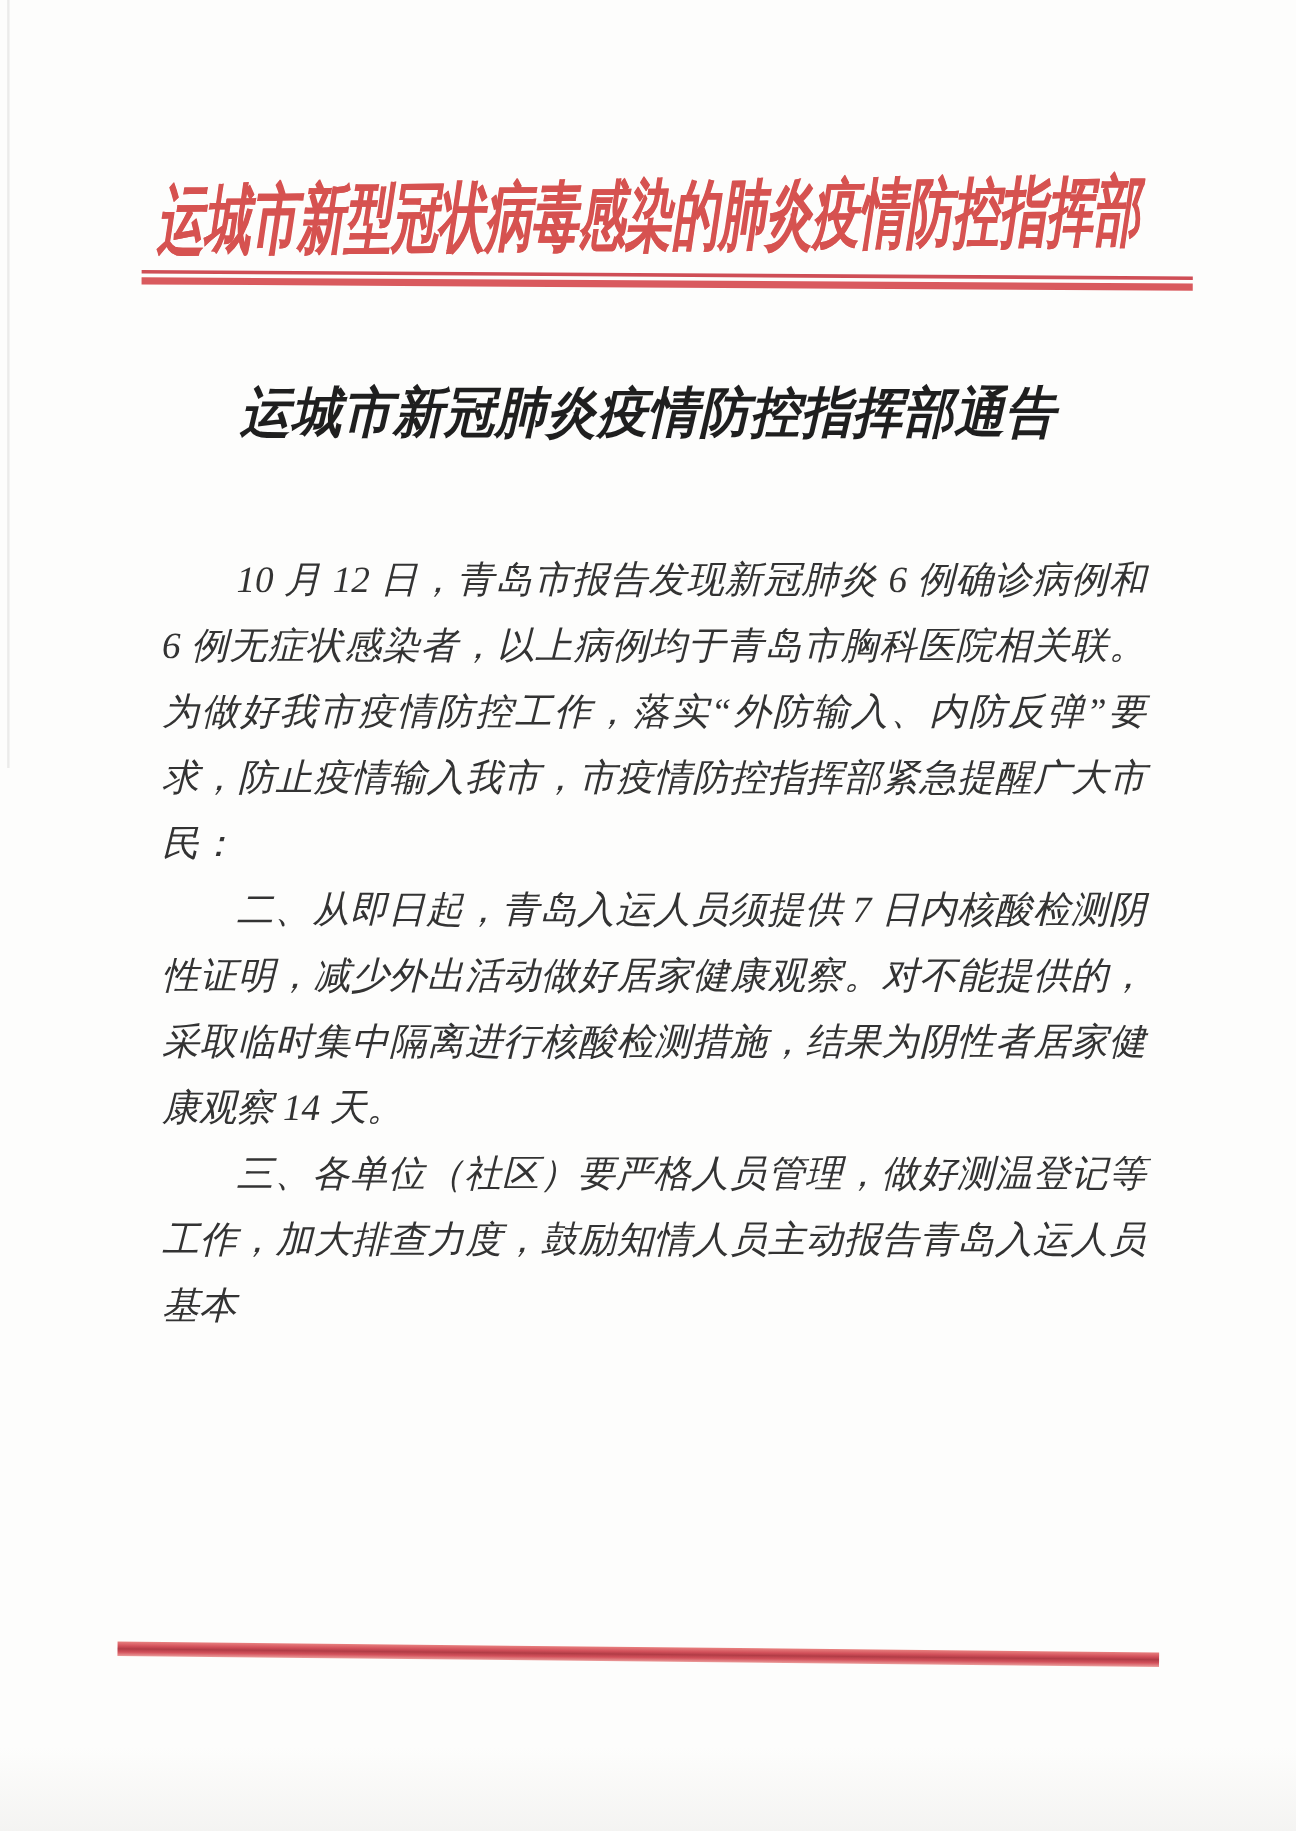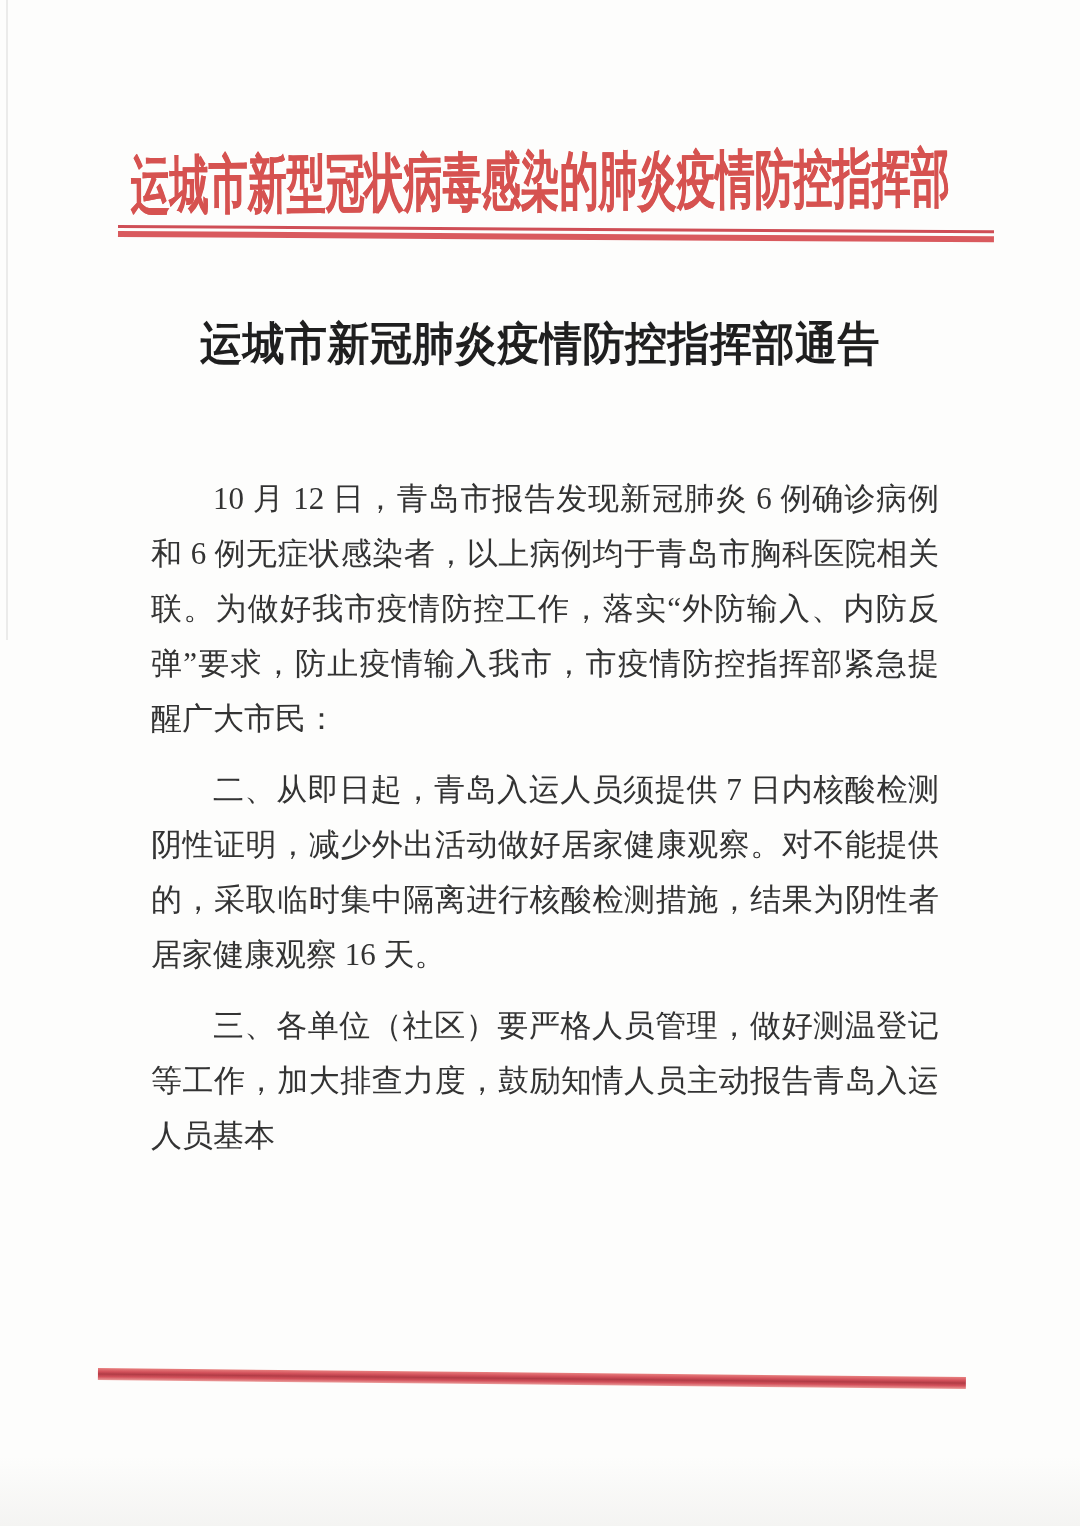--- a/index.html
+++ b/index.html
@@ -7,20 +7,21 @@
     padding: 0;
     background: #ffffff;
   }
   .page {
     position: relative;
     width: 1080px;
     height: 1526px;
     background: #fdfdfc;
     overflow: hidden;
     font-family: "Liberation Serif", "DejaVu Serif", serif;
+    font-style: italic;
   }
   
   .scan-edge {
     position: absolute;
     left: 6px;
     top: 0;
     width: 2px;
     height: 640px;
     background: rgba(175,175,175,0.22);
   }
@@ -81,21 +82,21 @@
     position: absolute;
     top: 455px;
     left: 135px;
     width: 820px;
     font-size: 31px;
     line-height: 55px;
     color: #333333;
     text-align: justify;
   }
   .body-text p {
-    margin: 16px;
+    margin: 0;
     text-indent: 2em;
   }
   
   .bottom-bar {
     position: absolute;
     left: 98px;
     top: 1368px;
     width: 868px;
     height: 12px;
     transform: rotate(0.6deg);
@@ -120,21 +121,21 @@
   <div class="rules">
     <div class="rule-thin"></div>
     <div class="rule-gap"></div>
     <div class="rule-thick"></div>
   </div>
 
   <h1 class="doc-title">运城市新冠肺炎疫情防控指挥部通告</h1>
 
   <div class="body-text">
     <p>10 月 12 日，青岛市报告发现新冠肺炎 6 例确诊病例和 6 例无症状感染者，以上病例均于青岛市胸科医院相关联。为做好我市疫情防控工作，落实“外防输入、内防反弹”要求，防止疫情输入我市，市疫情防控指挥部紧急提醒广大市民：</p>
-    <p>二、从即日起，青岛入运人员须提供 7 日内核酸检测阴性证明，减少外出活动做好居家健康观察。对不能提供的，采取临时集中隔离进行核酸检测措施，结果为阴性者居家健康观察 16 天。</p>
+    <p>二、从即日起，青岛入运人员须提供 7 日内核酸检测阴性证明，减少外出活动做好居家健康观察。对不能提供的，采取临时集中隔离进行核酸检测措施，结果为阴性者居家健康观察 14 天。</p>
     <p>三、各单位（社区）要严格人员管理，做好测温登记等工作，加大排查力度，鼓励知情人员主动报告青岛入运人员基本</p>
   </div>
 
   <div class="bottom-bar"></div>
 
   <div class="scan-bottom"></div>
 
 </div>
 
 </body></html>

